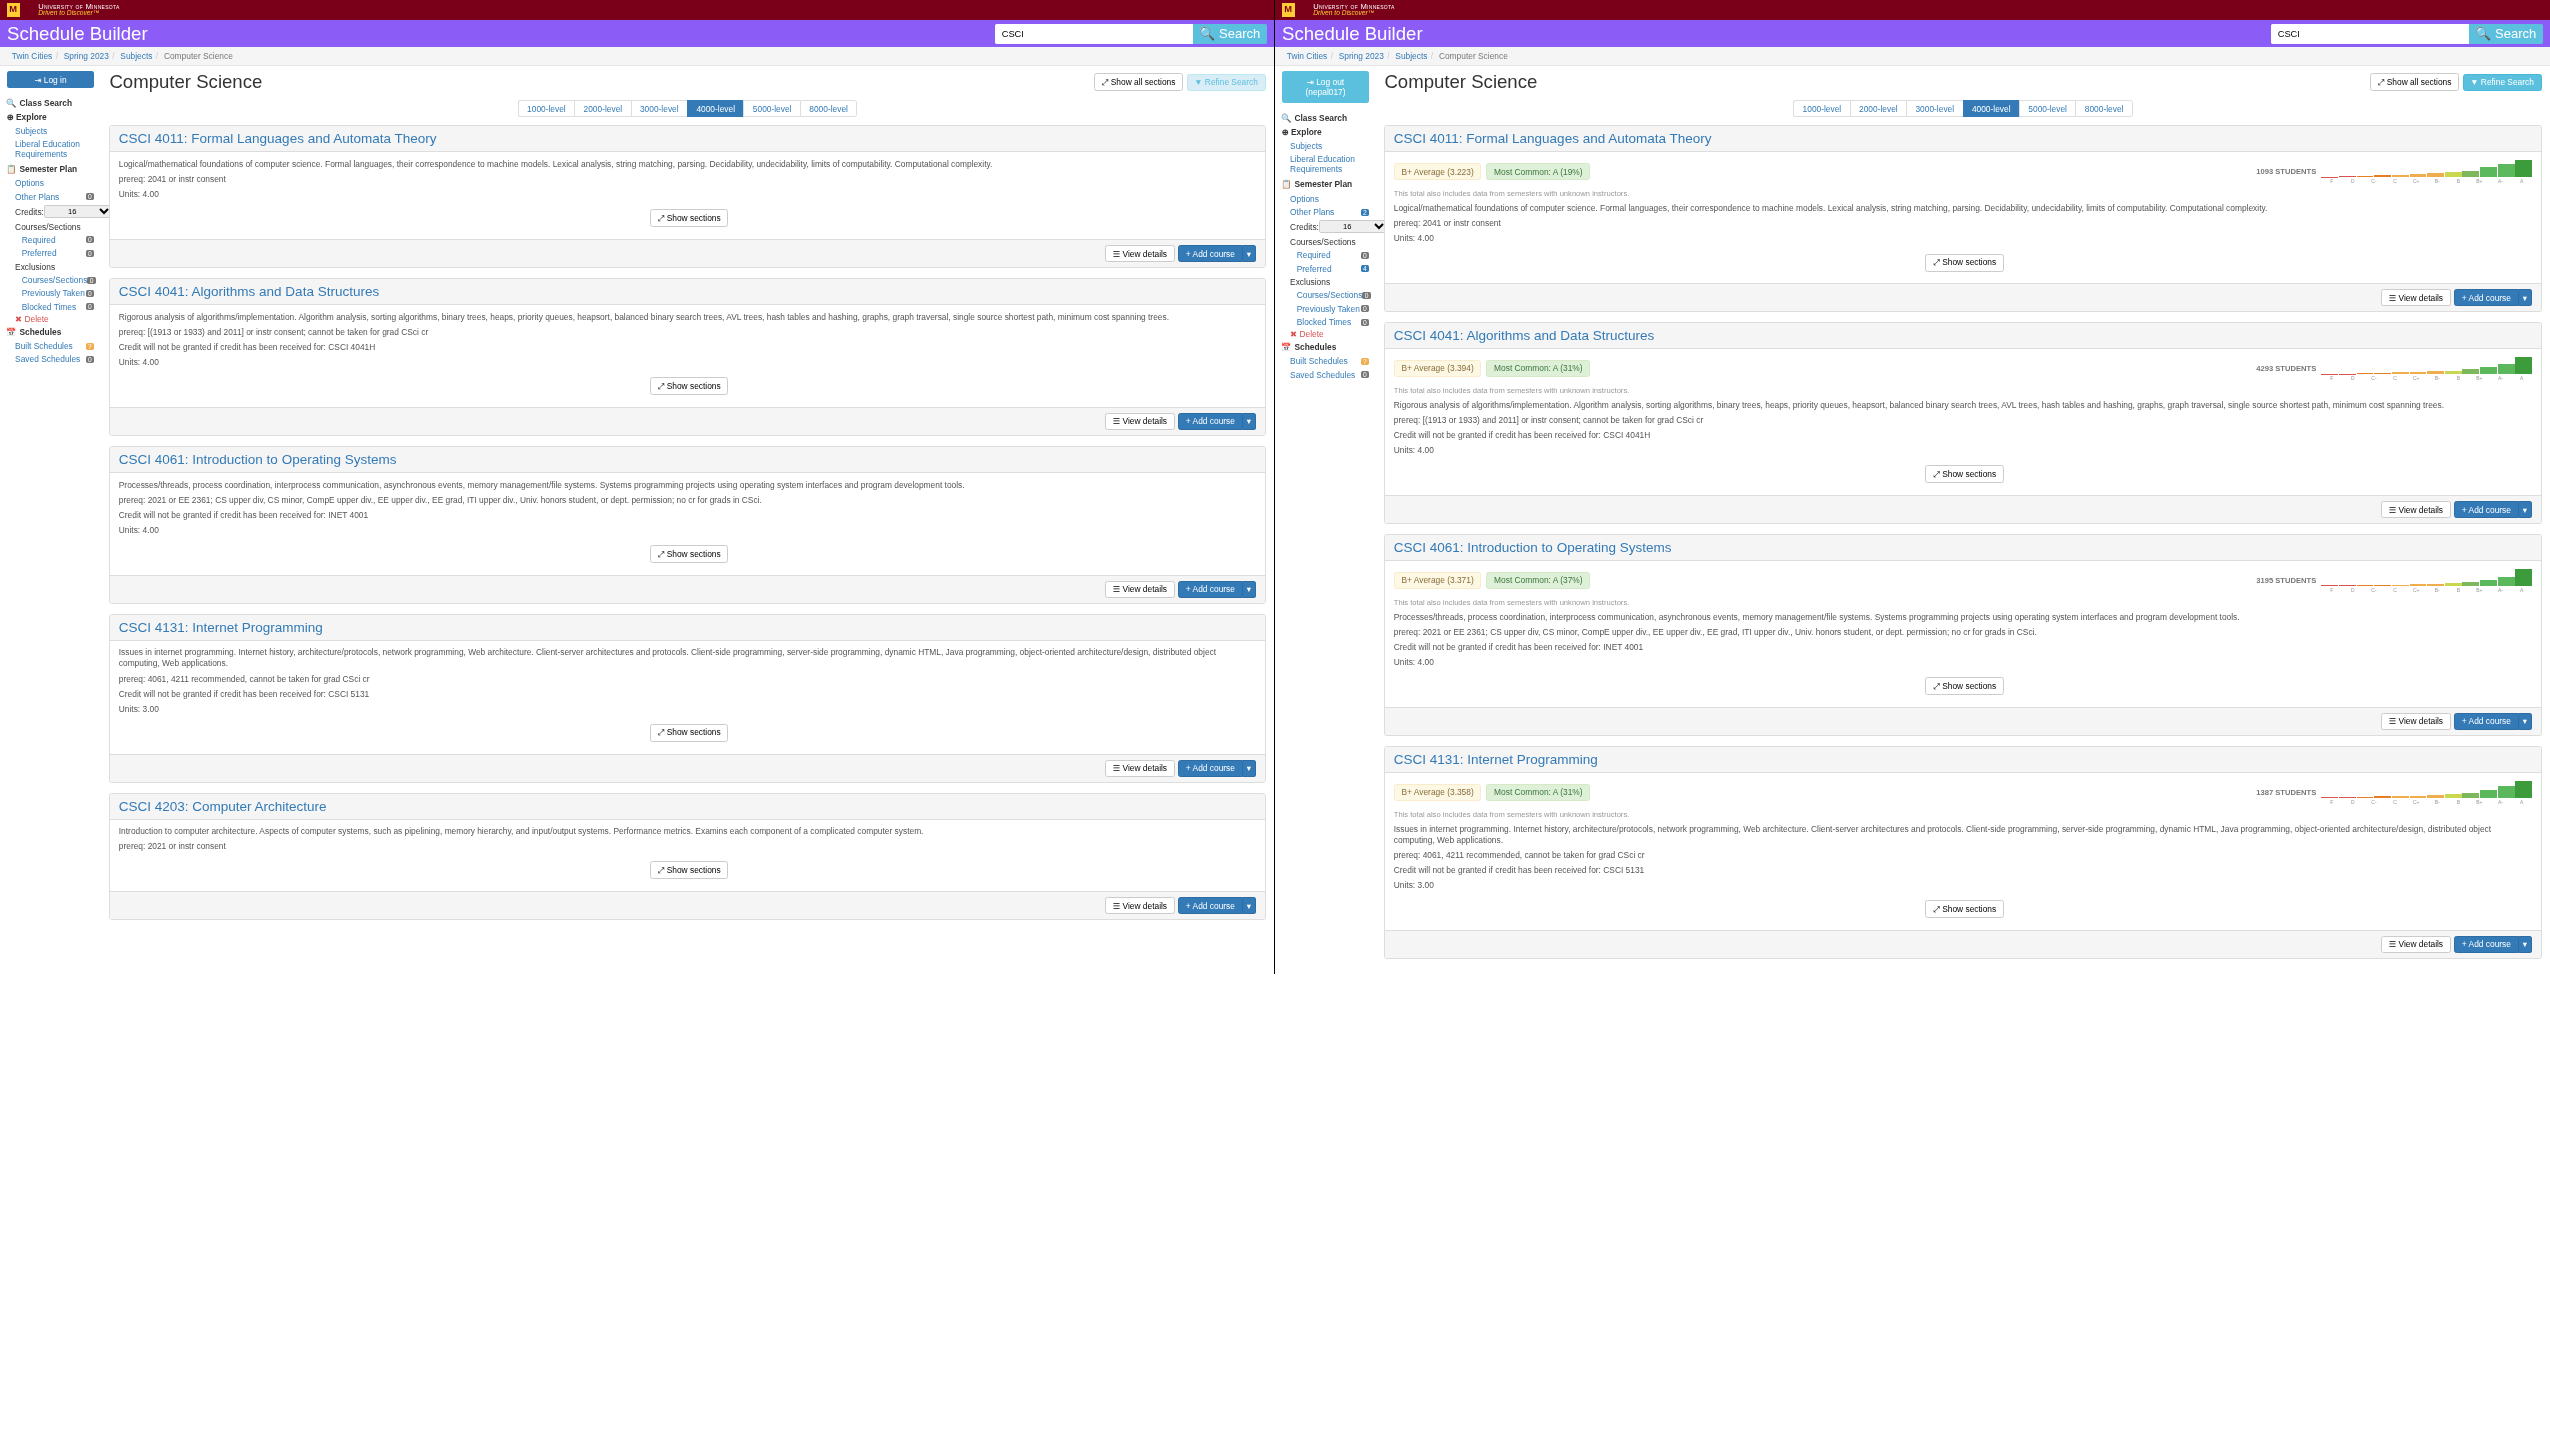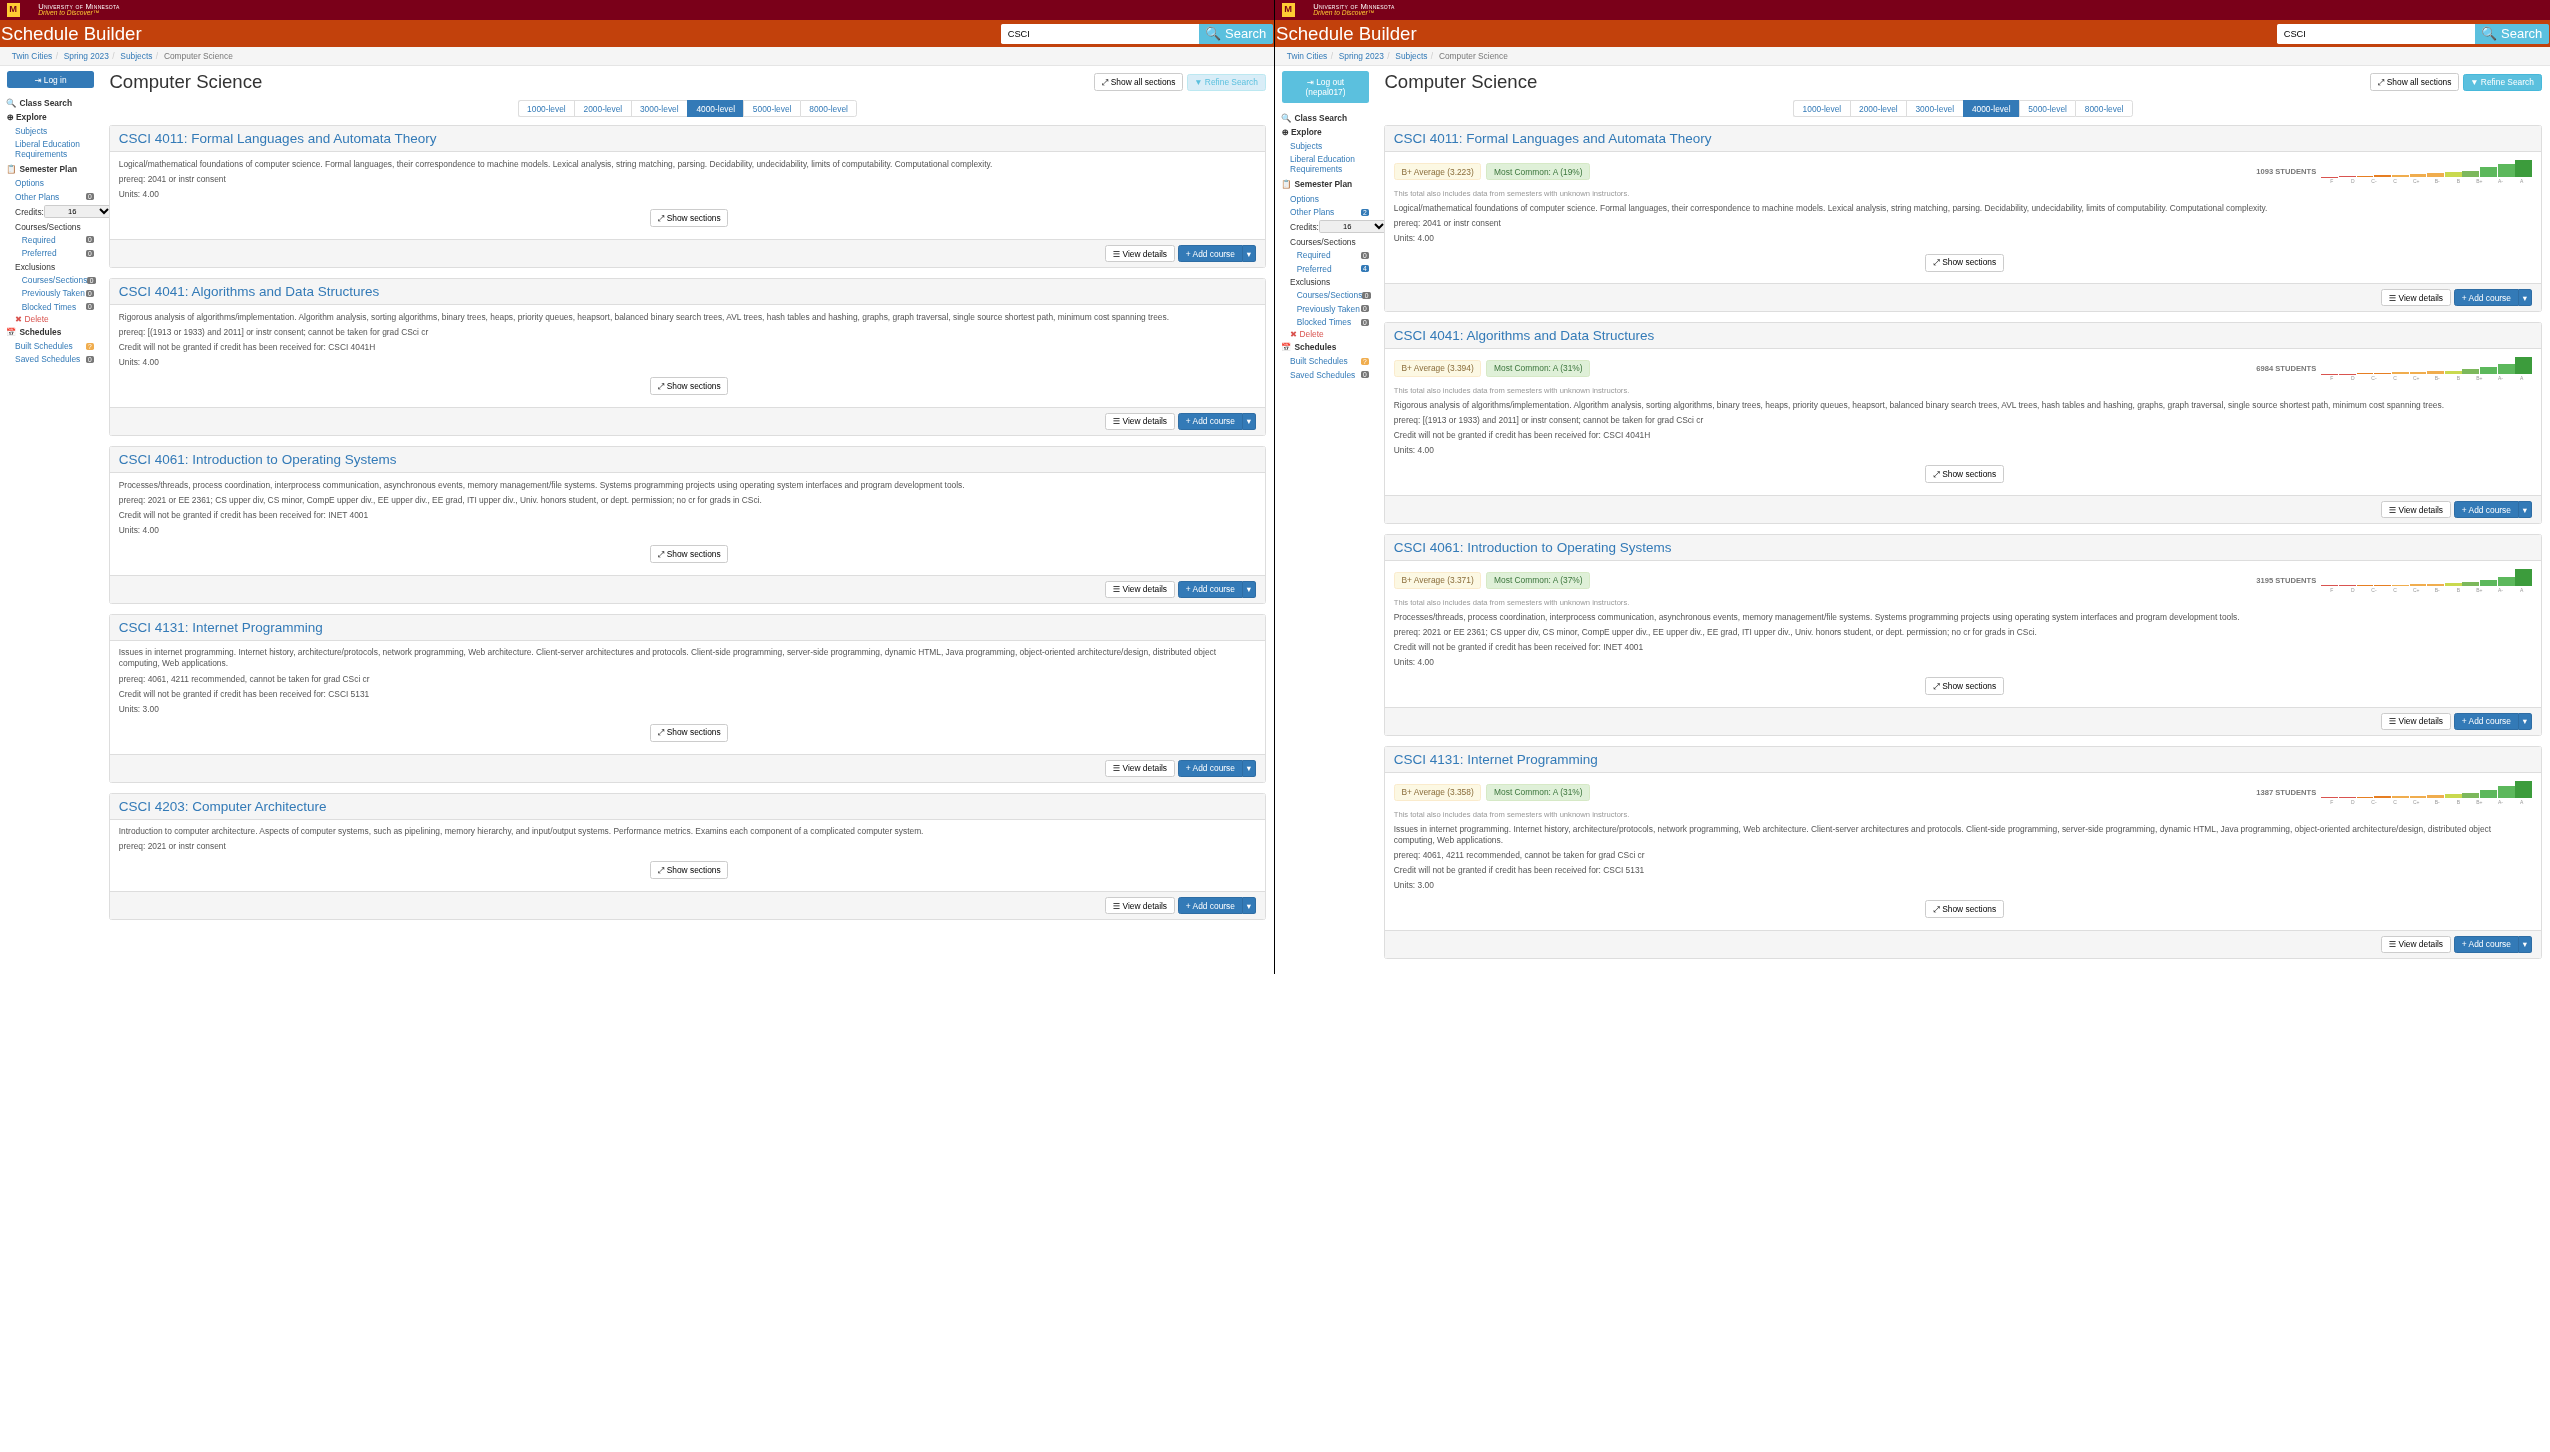--- a/index.html
+++ b/index.html
@@ -8,21 +8,21 @@
 .pane { width: 50%; border-right: 1.7px solid #000; position: relative; }
 .pane:last-child { border-right: none; }
 
 .header-maroon { background: #7a0019; height: 20px; padding: 1.7px 6.7px; display: flex; align-items: center; gap: 18px; }
 .umn-logo { width: 13.5px; height: 13.5px; background: #ffcc33; display: inline-block; position: relative; }
 .umn-logo::after { content: "M"; color: #7a0019; font-weight: bold; font-size: 9.3px; position: absolute; top: 0.8px; left: 2.5px; }
 .umn-text { color: #fff; font-size: 7.6px; line-height: 1; }
 .umn-text .top { font-variant: small-caps; letter-spacing: 0.3px; }
 .umn-text .bot { color: #ffcc33; font-style: italic; font-size: 6.7px; }
 
-.header-blue { background: #c2410c; height: 27px; display: flex; align-items: center; padding: 0 1px; gap: 17px; }
+.header-blue { background: #8b5cf6; height: 27px; display: flex; align-items: center; padding: 0 7px; gap: 17px; }
 .sb-title { color: #fff; font-size: 18.6px; font-weight: 400; flex: 1; }
 .search-wrap { display: flex; width: 272px; }
 .search-input { flex: 1; border: none; padding: 2.5px 6.7px; font-size: 9.3px; border-radius: 1.7px 0 0 1.7px; }
 .search-btn { background: #5bc0de; color: #fff; border: none; padding: 2.5px 6.7px; font-size: 13px; border-radius: 0 1.7px 1.7px 0; cursor: pointer; }
 
 .breadcrumb-bar { background: #f5f5f5; border-bottom: 0.8px solid #e5e5e5; padding: 4.2px 11.8px; font-size: 8.4px; }
 .breadcrumb-bar a { color: #337ab7; text-decoration: none; }
 .breadcrumb-bar .sep { color: #ccc; margin: 0 3.4px; }
 .breadcrumb-bar .current { color: #777; }
 
@@ -332,21 +332,21 @@
       </div>
     </div>
   </div>
   <div class="course-card">
     <div class="c-title">CSCI 4041: Algorithms and Data Structures</div>
     <div class="c-body">
 
     <div class="grade-row">
       <span class="pill pill-yellow">B+ Average (3.394)</span>
       <span class="pill pill-green">Most Common: A (31%)</span>
-      <span class="students-label">6984 STUDENTS</span>
+      <span class="students-label">4293 STUDENTS</span>
       <div class="spark">
     <div class="spark-bars">
                     <span style="height:4%;background:#d9534f"></span>
                     <span style="height:4%;background:#d9534f"></span>
                     <span style="height:8%;background:#e67e22"></span>
                     <span style="height:8%;background:#e67e22"></span>
                     <span style="height:12%;background:#f0ad4e"></span>
                     <span style="height:12%;background:#f0ad4e"></span>
                     <span style="height:16%;background:#f0ad4e"></span>
                     <span style="height:20%;background:#c9d94f"></span>

